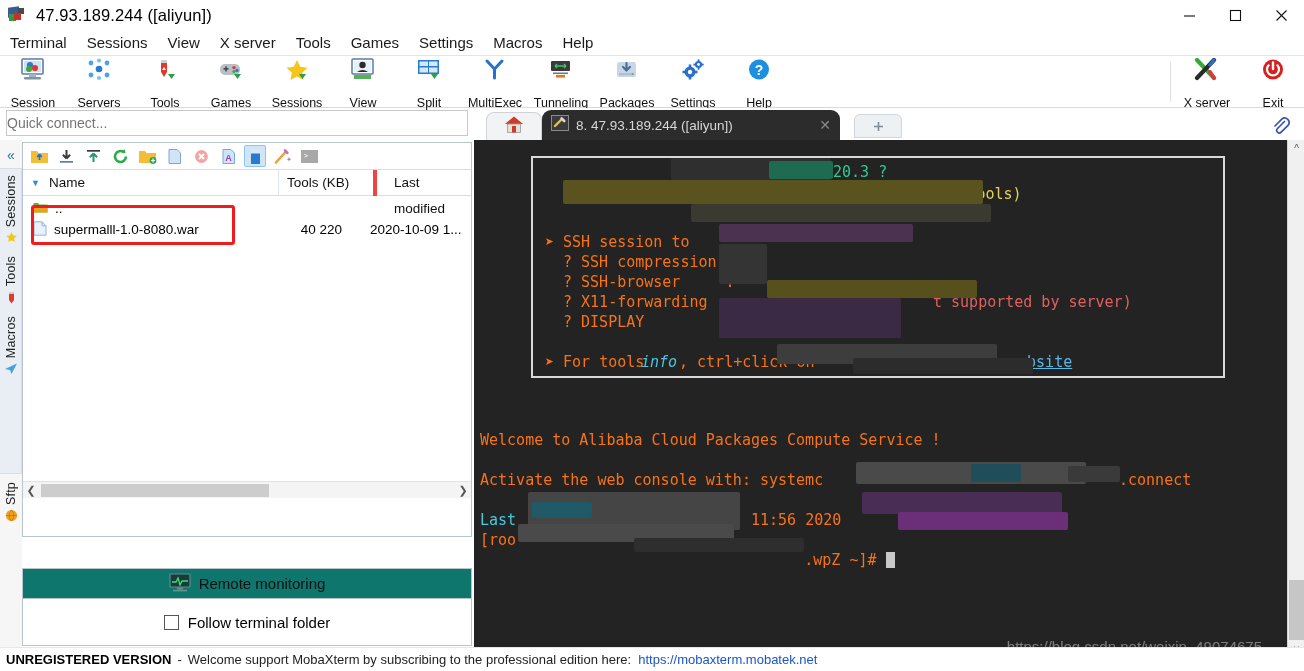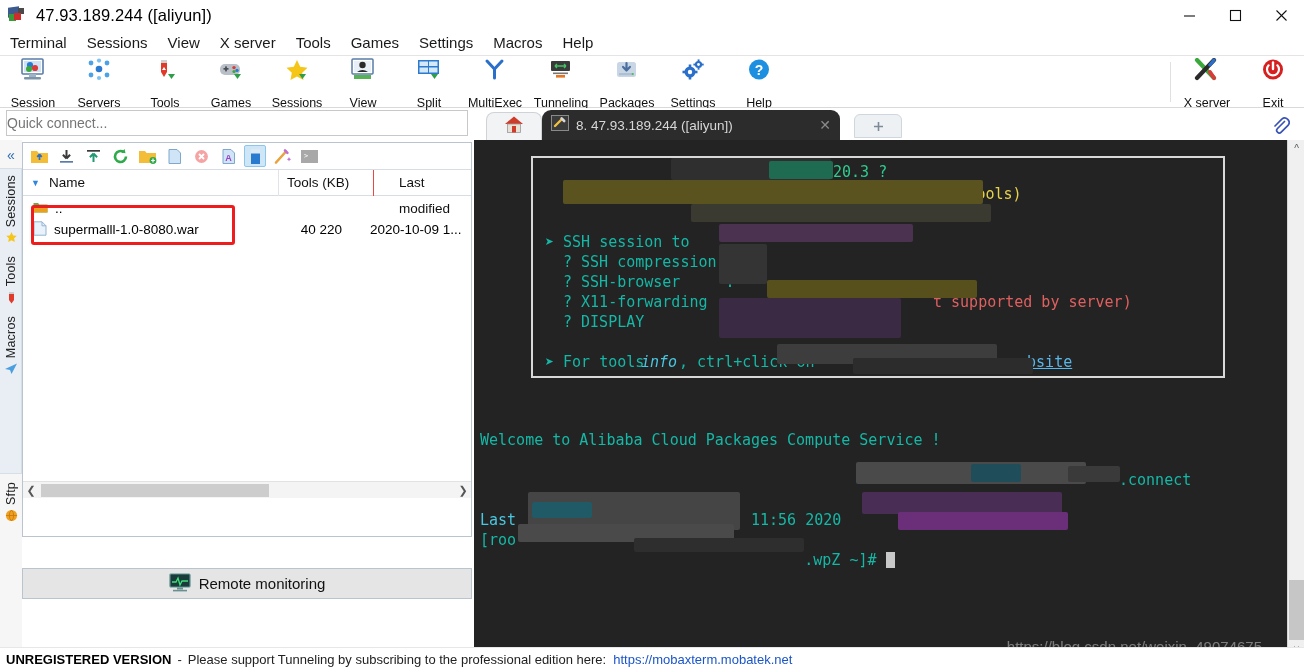--- a/index.html
+++ b/index.html
@@ -113,21 +113,21 @@
     border: 3px solid #ee1c1c; border-radius: 2px; pointer-events:none;
   }
   .check-ok { position:absolute; right: 8px; top: 5px; width: 17px; height: 17px; }
 
   .colhdr {
     height: 26px; display:flex; align-items:center; font-size: 13.5px; color:#111;
     border-bottom: 1px solid #d7dde3; background:#fff;
   }
   .colhdr .c1 { width: 255px; display:flex; align-items:center; padding-left: 8px; }
   .colhdr .c2 { width: 95px; padding-left: 8px; border-left: 1px solid #dfe4e8; height:26px; line-height:26px;}
-  .colhdr .c3 { width: 97px; padding-left: 25px; border-left: 1px solid #ef4444; height:26px; line-height:26px;}
+  .colhdr .c3 { width: 97px; padding-left: 17px; border-left: 4px solid #ef4444; height:26px; line-height:26px;}
   .sortcaret { color:#2e86de; font-size: 9px; margin-right: 9px; }
 
   .filelist { position: relative; height: 300px; font-size: 13.5px; }
   .frow { display:flex; align-items:center; height: 21px; }
   .frow .n { width: 255px; display:flex; align-items:center; padding-left: 10px; gap:7px;}
   .frow .s { width: 95px; text-align: right; padding-right: 22px; }
   .frow .d { width: 110px; padding-left: 6px; }
   .file-hl {
     position:absolute; left: 8px; top: 7px; width: 204px; height: 40px;
     border: 3px solid #ee1c1c; border-radius: 3px; pointer-events: none;
@@ -135,21 +135,21 @@
   .hscroll {
     position:absolute; bottom: 0; left: 0; width: 448px; height: 17px;
     background: #f4f4f4; border-top: 1px solid #e2e2e2; display:flex; align-items:center;
   }
   .hs-arrow { width: 16px; text-align:center; font-size: 11px; color:#555; }
   .hs-track { flex: 1; height: 15px; position: relative; }
   .hs-thumb { position:absolute; left: 2px; top: 1px; width: 228px; height: 13px; background:#cdcdcd; }
 
   .remote-mon {
     position: absolute; top: 568px; left: 22px; width: 450px; height: 31px;
-    background: #e5e5e5; border: 1px solid #b9c4cf;
+    background: #0f766e; border: 1px solid #b9c4cf;
     display:flex; align-items:center; justify-content:center; gap: 8px;
     font-size: 15px; color:#111;
   }
   .follow-row {
     position: absolute; top: 599px; left: 22px; width: 450px; height: 47px;
     background: #fff; border: 1px solid #b9c4cf; border-top: 0;
     display:flex; align-items:center; justify-content:center; gap: 9px; font-size: 15px;
   }
   .cbox { width: 15px; height: 15px; border: 1px solid #555; background: #fff; }
 
@@ -190,21 +190,21 @@
   }
   .banner {
     position:absolute; left: 57px; top: 16px; width: 694px; height: 222px;
     border: 2px solid #d8d8d8; background: #232323;
   }
   .bline { position:absolute; white-space: pre; }
   .c-green { color: #2ecc8f; }
   .c-yellow { color: #e6d24a; }
   .c-red { color: #e06060; }
   .c-cyan { color: #49c7e0; }
-  .c-white { color: #14b8a6; }
+  .c-white { color: #f97316; }
   .c-link { color: #58b7e8; text-decoration: underline; }
   .blur {
     position: absolute; border-radius: 2px;
     filter: blur(0.4px);
   }
   .cursor { display:inline-block; width: 9px; height: 16px; background:#c8c8c8; vertical-align:-3px; }
 
   .vscroll {
     position:absolute; right: 0; top: 0; width: 17px; height: 518px;
     background: #f0f0f0; border-left: 1px solid #d5d5d5;
@@ -640,20 +640,24 @@
       <svg width="22" height="19" viewBox="0 0 22 19">
         <rect x="1" y="1" width="20" height="13" rx="1" fill="#1b3a3a" stroke="#5a8f8f" stroke-width="1.2"></rect>
         <path d="M3 9 h4 l2 -4 2 7 2 -4 h6" stroke="#3fe07a" stroke-width="1.3" fill="none"></path>
         <rect x="8" y="14.5" width="6" height="2" fill="#6a8f8f"></rect>
           <rect x="4" y="16.8" width="14" height="1.6" fill="#6a8f8f"></rect>
       </svg>
     </span>
     <span>Remote monitoring</span>
   </div>
 
+  <div class="follow-row">
+    <span class="cbox"></span>
+    <span>Follow terminal folder</span>
+  </div>
 
   <div class="tabstrip">
     <div class="bg"></div>
     <div class="tab-home">
       <span>
         <svg width="20" height="19" viewBox="0 0 20 19">
           <path d="M10 1.5 L19 9 H1 z" fill="#cf3b2a"></path>
           <rect x="3.5" y="9" width="13" height="8.5" fill="#e8e2d6" stroke="#9a9a9a" stroke-width=".8"></rect>
           <rect x="8" y="11" width="4" height="6.5" fill="#cf3b2a"></rect>
         </svg>
@@ -705,20 +709,21 @@
         <div class="blur" style="left:158px; top:46px;  width:300px; height:18px; background:#3a3a30;"></div>
         <div class="blur" style="left:186px; top:66px;  width:194px; height:18px; background:#4a3250;"></div>
         <div class="blur" style="left:186px; top:86px;  width:48px;  height:40px; background:#343434;"></div>
         <div class="blur" style="left:234px; top:122px; width:210px; height:18px; background:#57501c;"></div>
         <div class="blur" style="left:186px; top:140px; width:182px; height:40px; background:#3a2a44;"></div>
         <div class="blur" style="left:244px; top:186px; width:220px; height:20px; background:#3d3d3d;"></div>
         <div class="blur" style="left:320px; top:200px; width:180px; height:16px; background:#2c2c2c;"></div>
       </div>
 
       <div class="bline c-white" style="left:6px;   top:290px;">Welcome to Alibaba Cloud Packages Compute Service !</div>
+      <div class="bline c-white" style="left:6px;   top:330px;">Activate the web console with: systemc</div>
       <div class="bline c-white" style="left:645px; top:330px;">.connect</div>
       <div class="bline c-cyan" style="left:6px;   top:370px;">Last</div>
       <div class="bline c-white" style="left:277px; top:370px;">11:56 2020</div>
       <div class="bline c-white" style="left:6px;   top:390px;">[roo</div>
       <div class="bline c-white" style="left:258px; top:390px;">
         <span>.wpZ ~]#</span> <span class="cursor"></span>
       </div>
 
       <div class="blur" style="left:382px; top:322px; width:230px; height:22px; background:#4a4a4a;"></div>
       <div class="blur" style="left:497px; top:324px; width:50px;  height:18px; background:#1f4e5a;"></div>
@@ -736,17 +741,17 @@
     <div class="vscroll">
       <div class="vs-arrow">^</div>
       <div class="vs-thumb"></div>
       <div class="vs-arrow bottom">˅</div>
     </div>
   </div>
 
   <div class="statusbar">
     <span class="st-bold">UNREGISTERED VERSION</span>
     <span class="st-txt">-</span>
-    <span class="st-txt">Please support Tunneling by subscribing to the professional edition here:</span>
+    <span class="st-txt">Welcome support MobaXterm by subscribing to the professional edition here:</span>
     <span class="st-link">https://mobaxterm.mobatek.net</span>
   </div>
 
 </div>
 
 </body></html>

